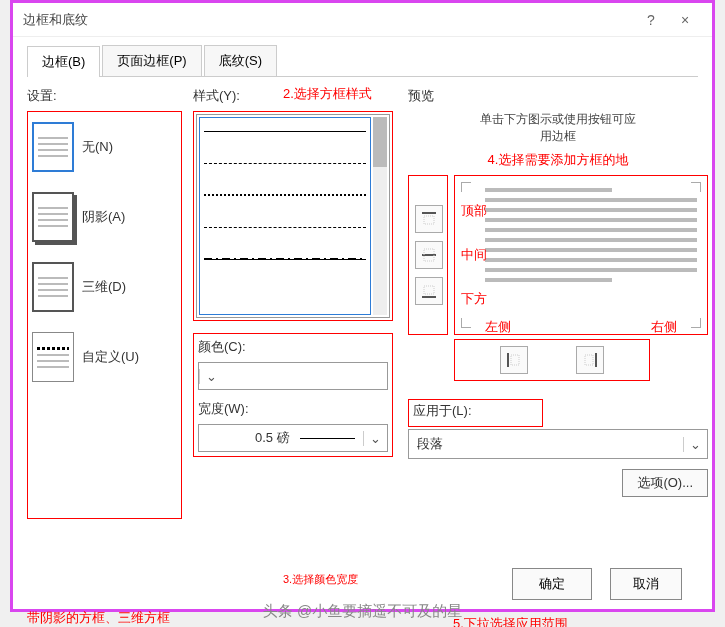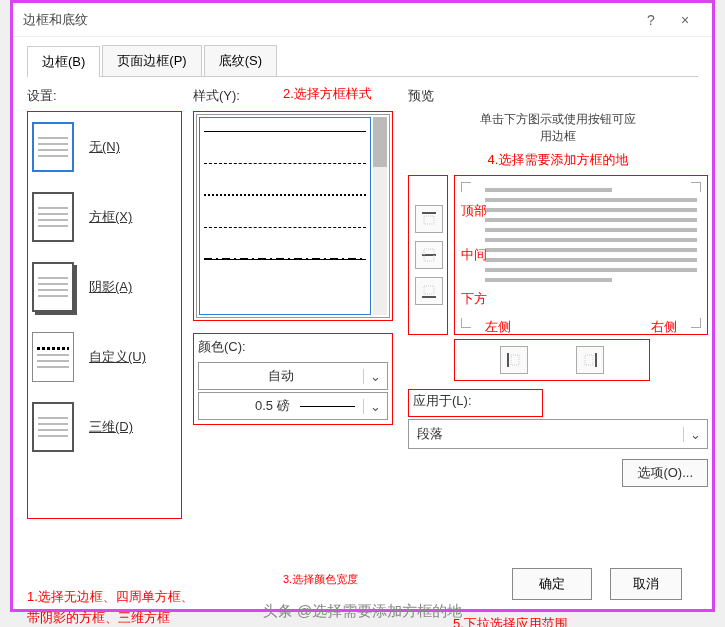--- a/index.html
+++ b/index.html
@@ -17,21 +17,21 @@
   .col-right{ position: absolute; left: 395px; top: 10px; width: 300px; }
   .section-label { font-size: 13px; margin-bottom: 6px; }
   .redbox { border: 1px solid #f00; }
   .setting-list { height: 408px; padding-top: 4px; }
   .setting-item { display: flex; align-items: center; margin: 6px 4px 20px 4px; cursor: pointer; }
   .setting-thumb { width: 42px; height: 50px; border: 1px solid #888; background: #fff; display: flex; flex-direction: column; justify-content: center; gap: 4px; padding: 6px 4px; }
   .setting-thumb.sel { border: 2px solid #2e7cd6; }
   .setting-thumb .ln { height: 2px; background: #bbb; }
   .setting-thumb.box { border: 2px solid #555; }
   .setting-thumb.custom .ln:first-child { background: repeating-linear-gradient(90deg,#000 0 3px,#fff 3px 5px); height:3px;}
-  .setting-label { margin-left: 15px; text-decoration: underline; }
+  .setting-label { margin-left: 8px; }
   .style-annot { color: #f00; position: absolute; top: -2px; left: 90px; white-space: nowrap; }
   .style-list { height: 204px; border: 1px solid #999; background: #fff; position: relative; overflow: hidden; }
   .style-list .inner { position: absolute; inset: 2px 18px 2px 2px; border: 1px solid #2e7cd6; padding: 4px; display: flex; flex-direction: column; gap: 22px; }
   .style-row { height: 10px; border-bottom: 1px solid #000; }
   .style-row.dashed { border-bottom: 1px dashed #000; }
   .style-row.dotted { border-bottom: 2px dotted #000; }
   .style-row.dashdot { height:10px; background: repeating-linear-gradient(90deg,#000 0 8px,transparent 8px 12px,#000 12px 14px,transparent 14px 18px) bottom/100% 1px no-repeat;}
   .scrollbar { position: absolute; right: 2px; top: 2px; bottom: 2px; width: 14px; background: #eee; }
   .scrollbar .thumb { position: absolute; top: 0; right: 0; width: 14px; height: 50px; background: #bbb; }
   .mid-group { margin-top: 12px; padding: 4px; }
@@ -46,21 +46,21 @@
   .side-btns { width: 40px; display: flex; flex-direction: column; gap: 8px; padding: 6px; }
   .mini-btn { width: 28px; height: 28px; border: 1px solid #aaa; background: #fafafa; cursor: pointer; display:flex; align-items:center; justify-content:center;}
   .mini-btn svg{width:16px;height:16px;}
   .preview-canvas { flex: 1; height: 160px; position: relative; background: #fff; }
   .preview-para { position: absolute; left: 30px; right: 10px; top: 12px; bottom: 12px; display: flex; flex-direction: column; gap: 6px; }
   .preview-para .pl { height: 4px; background: #bbb; }
   .preview-para .pl.short { width: 60%; }
   .preview-label { position: absolute; color: #f00; font-size: 13px; }
   .corner { position:absolute; width:10px; height:10px; border:1px solid #aaa;}
   .bot-btns { display: flex; justify-content: center; gap: 48px; padding: 6px; margin-top:4px;}
-  .apply-row { margin-top: 8px; }
+  .apply-row { margin-top: 18px; }
   .apply-box { width: 300px; }
   .apply-combo { height: 30px; }
   .apply-combo .val { text-align: left; padding-left: 8px; }
   .options-btn-row { text-align: right; margin-top: 10px; }
   .pushbtn { display: inline-block; border: 1px solid #888; padding: 4px 14px; background: #fafafa; font-size: 13px; cursor: pointer; }
   .footer { height: 50px; border-top: 0; display: flex; justify-content: flex-end; align-items: center; gap: 18px; padding: 0 30px; }
   .note-left { position: absolute; left: 14px; top: 510px; width: 220px; color: #f00; font-size: 13px; line-height: 1.6; }
   .note-mid { position: absolute; left: 270px; top: 495px; color: #f00; font-size: 11px; }
   .note-apply { position: absolute; left: 440px; top: 538px; color: #f00; font-size: 13px; }
   .watermark { position: absolute; bottom: 6px; left: 0; right: 0; text-align: center; font-size: 15px; color: #888; font-weight: 500; }
@@ -90,54 +90,45 @@
         <div class="setting-item">
           <div class="setting-thumb sel">
               <div class="ln"></div>
               <div class="ln"></div>
               <div class="ln"></div>
               <div class="ln"></div>
             </div>
           <span class="setting-label">无(N)</span>
         </div>
         <div class="setting-item">
+          <div class="setting-thumb box" style="box-shadow:3px 3px 0 #555">
+              <div class="ln"></div>
+              <div class="ln"></div>
+              <div class="ln"></div>
+              <div class="ln"></div>
+            </div>
+          <span class="setting-label">阴影(A)</span>
+        </div>
+        <div class="setting-item">
           <div class="setting-thumb box">
               <div class="ln"></div>
               <div class="ln"></div>
               <div class="ln"></div>
               <div class="ln"></div>
             </div>
-          <span class="setting-label">方框(X)</span>
-        </div>
-        <div class="setting-item">
-          <div class="setting-thumb box" style="box-shadow:3px 3px 0 #555">
-              <div class="ln"></div>
-              <div class="ln"></div>
-              <div class="ln"></div>
-              <div class="ln"></div>
-            </div>
-          <span class="setting-label">阴影(A)</span>
+          <span class="setting-label">三维(D)</span>
         </div>
         <div class="setting-item">
           <div class="setting-thumb custom">
               <div class="ln"></div>
               <div class="ln"></div>
               <div class="ln"></div>
               <div class="ln"></div>
             </div>
           <span class="setting-label">自定义(U)</span>
-        </div>
-        <div class="setting-item">
-          <div class="setting-thumb box">
-              <div class="ln"></div>
-              <div class="ln"></div>
-              <div class="ln"></div>
-              <div class="ln"></div>
-            </div>
-          <span class="setting-label">三维(D)</span>
         </div>
       </div>
     </div>
 
     <div class="col-mid">
       <span class="style-annot red-text">2.选择方框样式</span>
       <div class="section-label">样式(Y):</div>
       <div class="redbox" style="padding:2px;">
         <div class="style-list">
           <div class="inner">
@@ -148,23 +139,23 @@
             <div class="style-row dashdot"></div>
           </div>
           <div class="scrollbar">
               <div class="thumb"></div>
             </div>
         </div>
       </div>
       <div class="redbox mid-group">
         <div class="section-label">颜色(C):</div>
         <div class="combo">
-          <span class="val">自动</span>
           <span class="arrow">⌄</span>
         </div>
+        <div class="section-label" style="margin-top:10px">宽度(W):</div>
         <div class="combo width-combo">
           <span class="val">
               <span>0.5 磅</span>
               <span class="width-line"></span>
             </span>
           <span class="arrow">⌄</span>
         </div>
       </div>
     </div>
 
@@ -243,27 +234,27 @@
           <span class="val">段落</span>
           <span class="arrow">⌄</span>
         </div>
         <div class="options-btn-row">
           <span class="pushbtn"><span>选项(O)...</span></span>
         </div>
       </div>
     </div>
 
     <div class="note-left">
-      <span>1.选择无边框、四周单方框、</span><br>
+      <br>
       <span>带阴影的方框、三维方框</span><br>
       
     </div>
     <div class="note-mid">3.选择颜色宽度</div>
     <div class="note-apply">5.下拉选择应用范围</div>
   </div>
 
   <div class="footer">
     <span class="pushbtn" style="padding:6px 26px"><span>确定</span></span>
     <span class="pushbtn" style="padding:6px 22px"><span>取消</span></span>
   </div>
 </div>
 
-<div class="watermark">头条 @选择需要添加方框的地</div>
+<div class="watermark">头条 @小鱼要摘遥不可及的星</div>
 
 </body></html>

